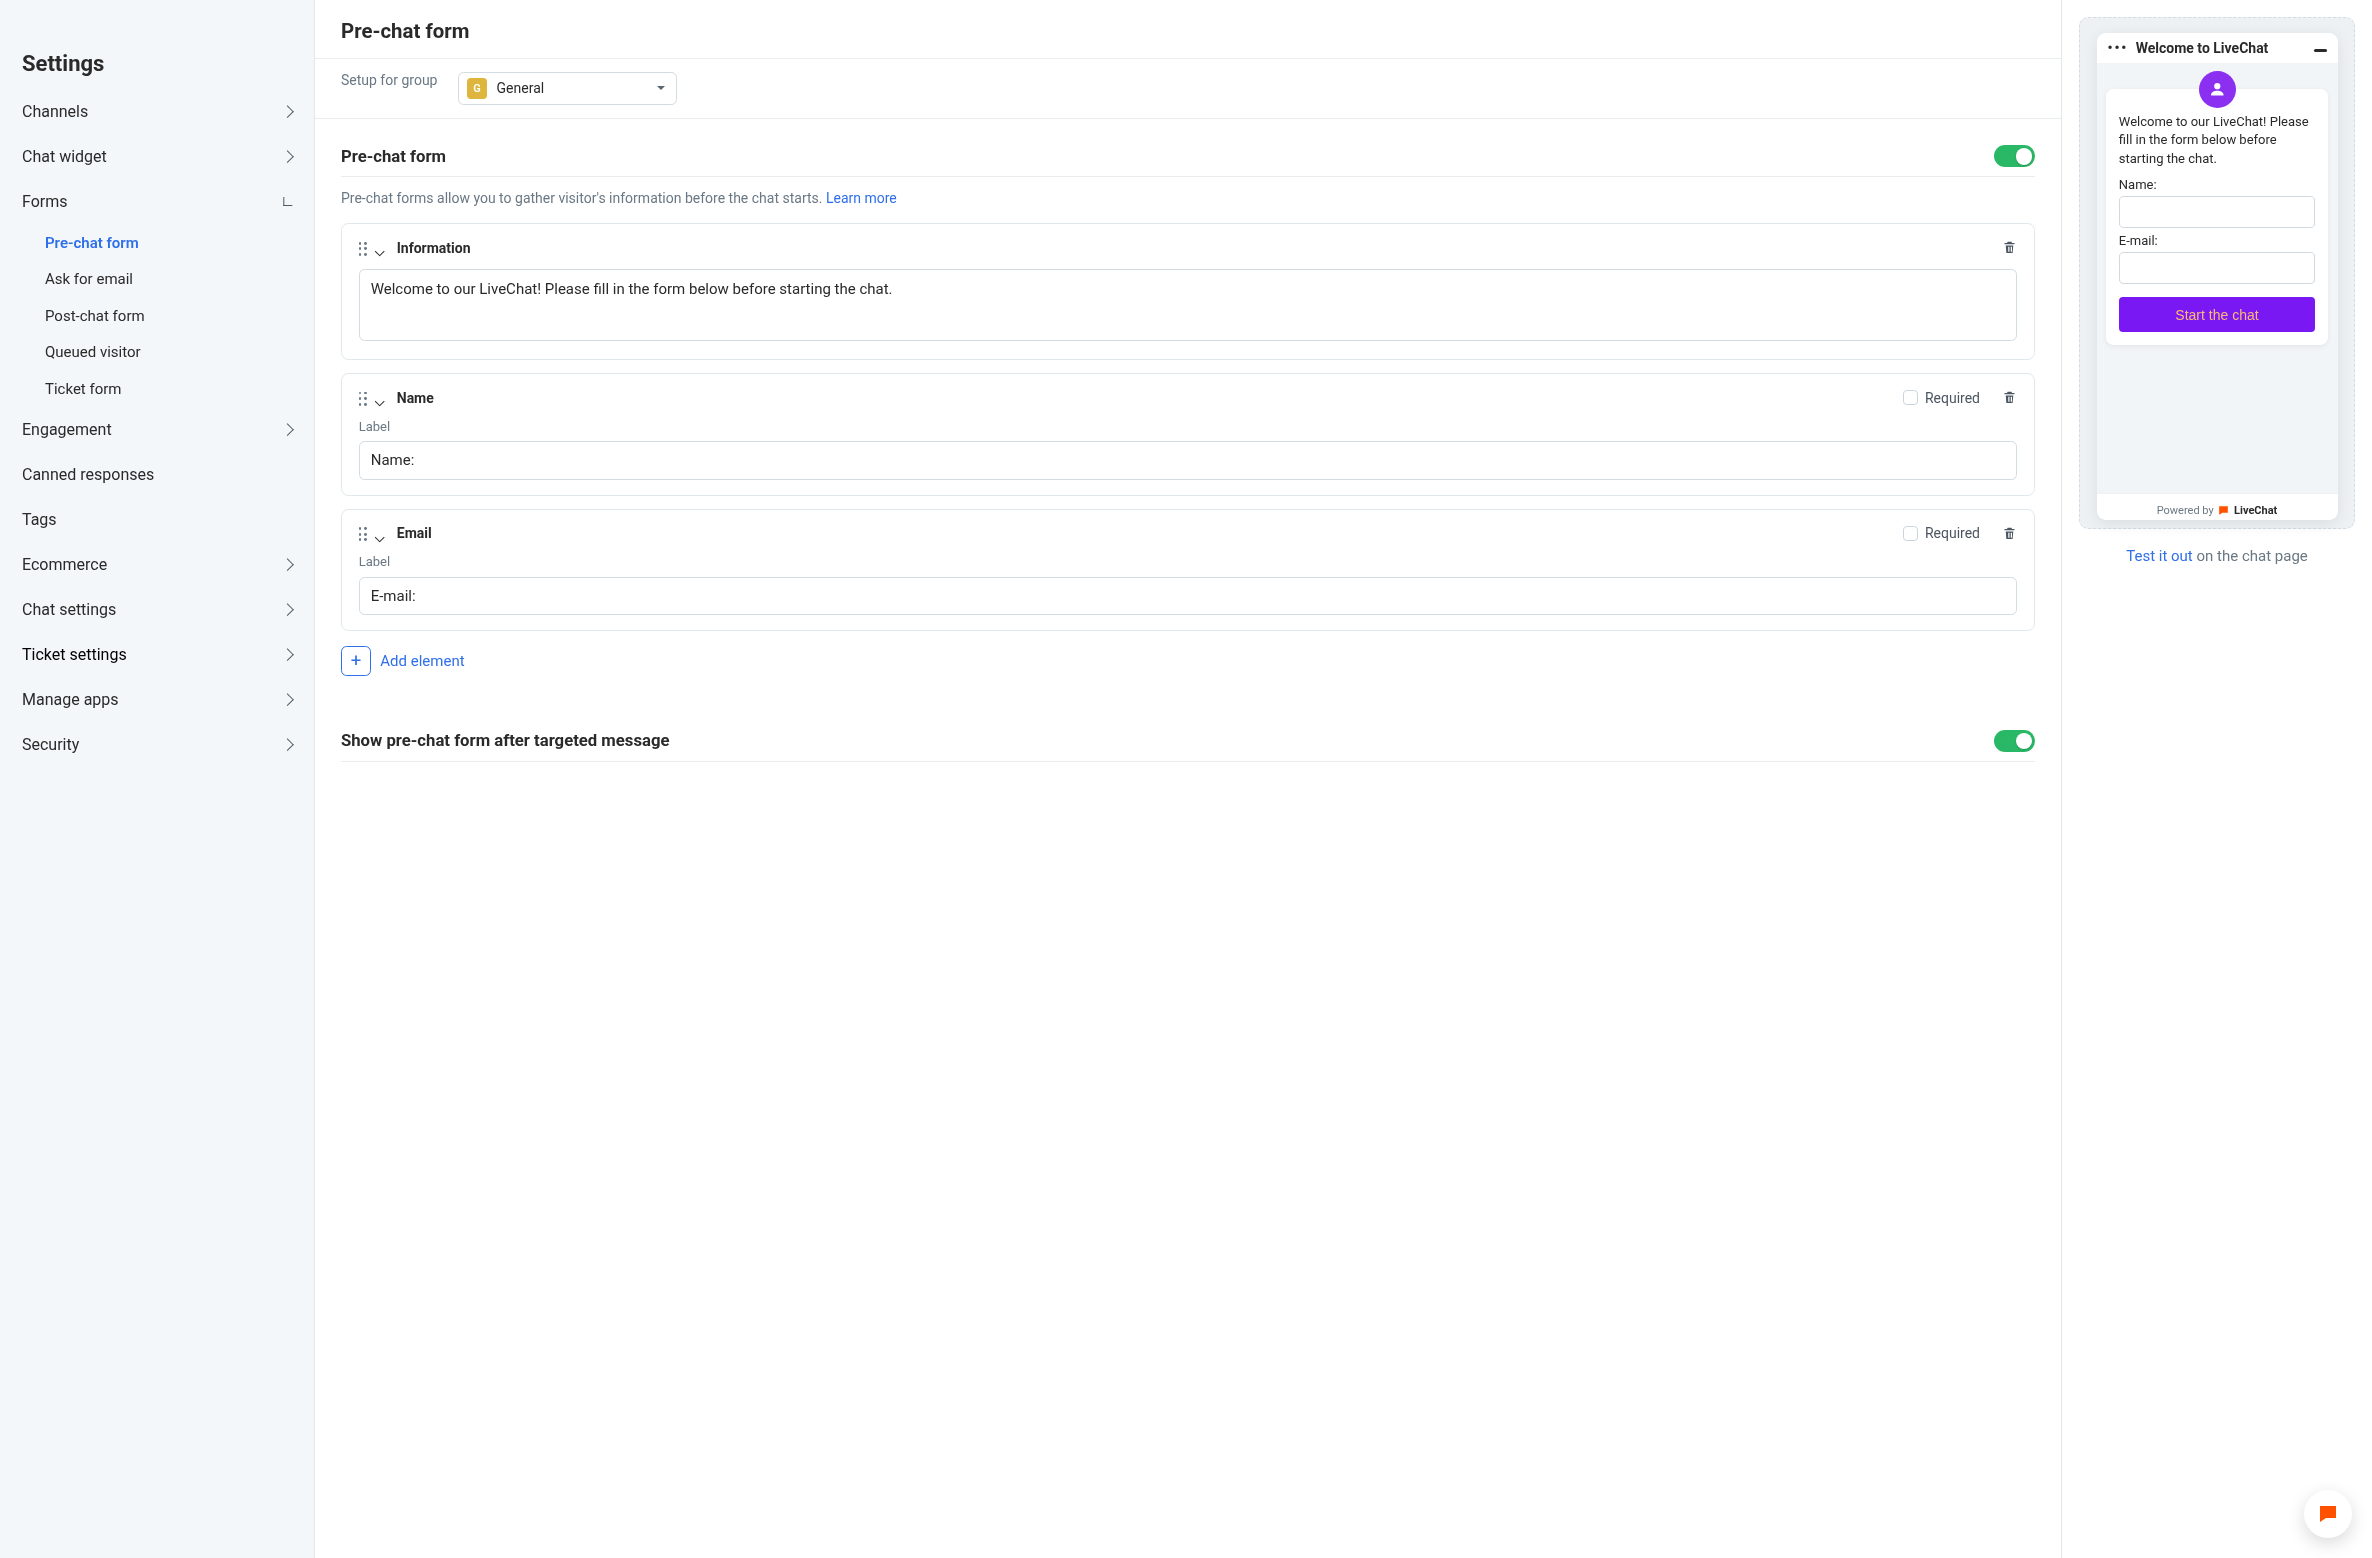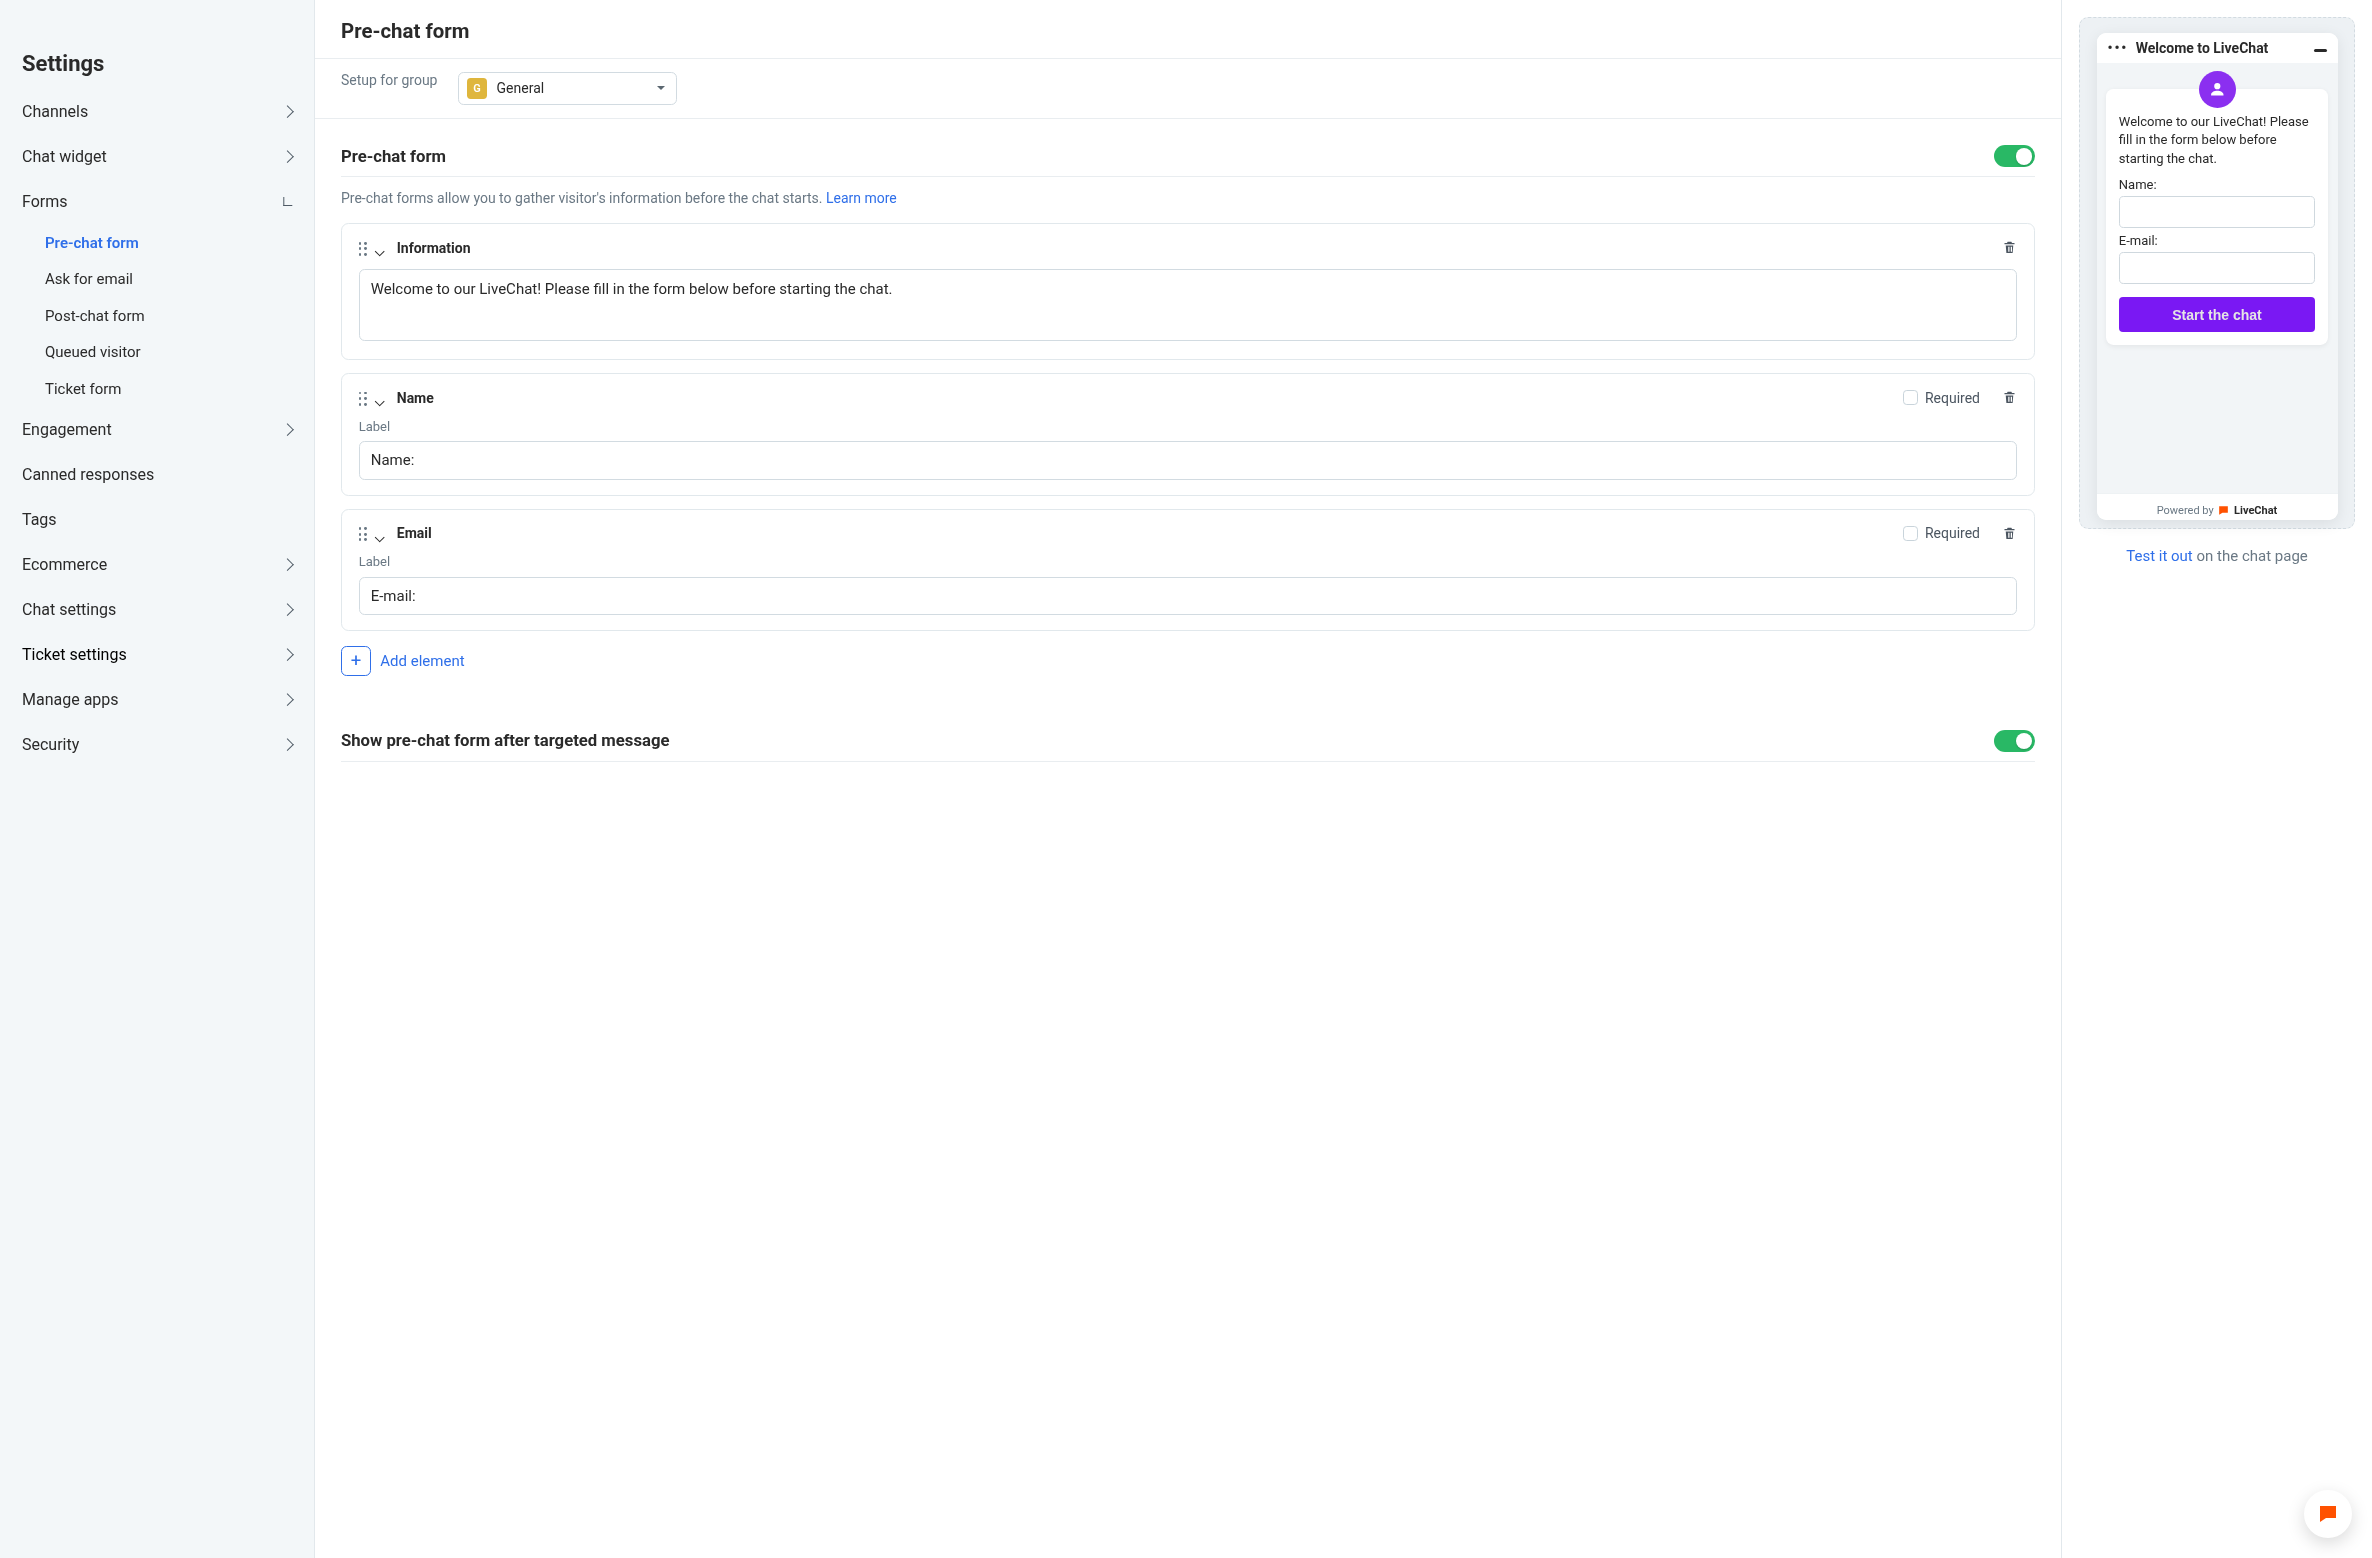--- a/index.html
+++ b/index.html
@@ -124,21 +124,21 @@
   .pv-title { font-weight: 700; font-size: 14px; flex: 1; }
   .pv-min { width: 13px; height: 2.8px; background: #2a2a2a; border-radius: 1.9px; margin-top: 5.6px; }
   .pv-avatar-wrap { background: #f2f5f7; display: flex; justify-content: center; padding: 7.4px 0 0; }
   .pv-avatar { width: 37px; height: 37px; border-radius: 50%; background: #8b2ff0; display: flex; align-items: center; justify-content: center; margin-bottom: -18.6px; z-index: 1; position: relative; }
   .pv-avatar svg { width: 18.6px; height: 18.6px; fill: #fff; }
   .pv-form-area { background: #f2f5f7; padding: 0 9.3px 9.3px; }
   .pv-card { background: #fff; border-radius: 7.4px; padding: 24px 13px 13px; box-shadow: 0 1.9px 5.6px rgba(0,0,0,.06); }
   .pv-msg { font-size: 13px; line-height: 1.4; color: #2a2a2a; margin-bottom: 9.3px; }
   .pv-lbl { font-size: 13px; color: #2a2a2a; margin-top: 5.6px; margin-bottom: 3.7px; }
   .pv-in { width: 100%; height: 32px; border: 0.9px solid #cfd8de; border-radius: 4.6px; background: #fff; }
-  .pv-btn { width: 100%; margin-top: 13px; height: 35px; border: none; border-radius: 4px; background: #7a18f3; color: #e5e5e5; font-size: 14px; font-weight: 700; cursor: pointer; }
+  .pv-btn { width: 100%; margin-top: 13px; height: 35px; border: none; border-radius: 4px; background: #7a18f3; color: #fdba74; font-size: 14px; font-weight: 400; cursor: pointer; }
   .pv-empty { height: 139px; }
   .pv-foot { font-size: 11px; color: #6a7884; text-align: center; padding: 9.3px 0 3.7px; background: #fff; border-top: 0.9px solid #eef2f4; display:flex; align-items:center; justify-content:center; gap:3.7px; }
   .pv-lc-icon { width:13px; height:13px; display:inline-flex; align-items:center; justify-content:center; }
   .pv-lc-brand { font-weight:700; color:#2a2a2a; }
   .pv-cta { text-align: center; padding: 18.6px 0 0; font-size: 15px; color: #6a7884; }
   .pv-cta a { color: #2f6fe9; text-decoration: none; }
 
   
   .fab { position: fixed; right: 20.4px; bottom: 20.4px; width: 48px; height: 48px; border-radius: 50%; background: #fff; box-shadow: 0 5.6px 18.6px rgba(0,0,0,.15); display: flex; align-items: center; justify-content: center; cursor: pointer; }
   .fab svg { width: 24px; height: 24px; }

